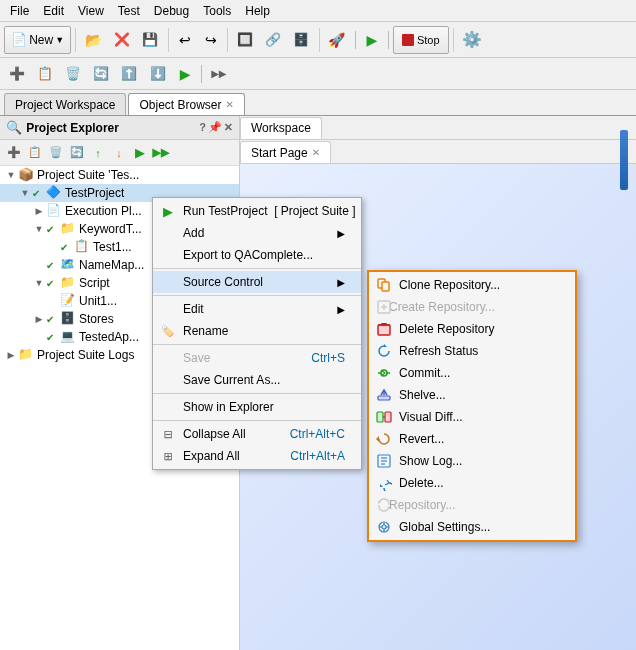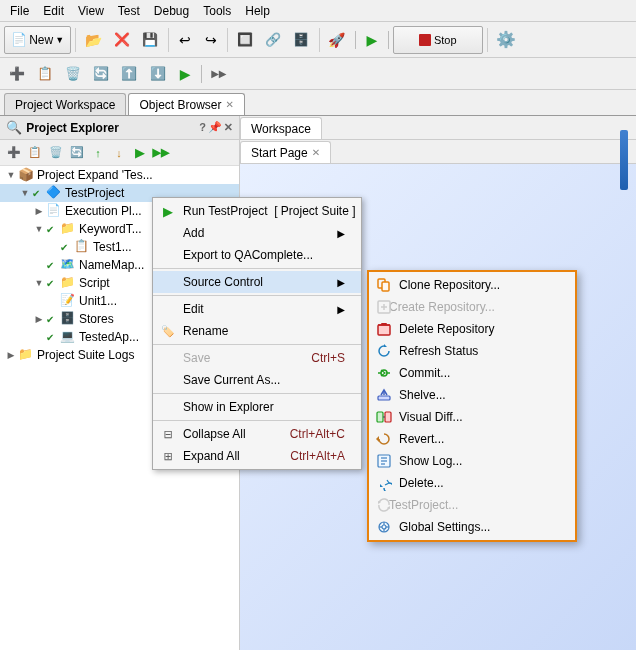--- a/index.html
+++ b/index.html
@@ -76,21 +76,21 @@
       background: linear-gradient(to bottom, #f8f8f8, #e8e8e8);
     }
 
     .sep { width: 1px; height: 24px; background: #ccc; margin: 0 2px; }
     .sep-small { width: 1px; height: 18px; background: #bbb; margin: 0 2px; }
 
     .stop-btn {
       display: flex;
       align-items: center;
       gap: 3px;
-      padding: 2px 25px;
+      padding: 2px 8px;
       border: 1px solid #aaa;
       background: linear-gradient(to bottom, #f8f8f8, #e8e8e8);
       border-radius: 2px;
       cursor: pointer;
       font-size: 11px;
       height: 28px;
     }
 
     
     .tabs-bar {
@@ -201,21 +201,21 @@
       background: #fff;
       display: flex;
       flex-direction: column;
     }
 
     .right-panel-tabs {
       display: flex;
       background: #f0f0f0;
       border-bottom: 1px solid #ccc;
       height: 24px;
-      align-items: flex-end;
+      align-items: center;
     }
     .right-tab {
       display: flex;
       align-items: center;
       gap: 4px;
       padding: 2px 10px;
       border: 1px solid #ccc;
       border-bottom: none;
       background: #e4e4e4;
       cursor: pointer;
@@ -240,21 +240,21 @@
     .ctx-item {
       display: flex;
       align-items: center;
       padding: 4px 16px 4px 30px;
       cursor: pointer;
       font-size: 12px;
       position: relative;
       white-space: nowrap;
     }
     .ctx-item.disabled { color: #aaa; cursor: default; }
-    .ctx-item .shortcut { margin-left: auto; color: #7f1d1d; padding-left: 20px; }
+    .ctx-item .shortcut { margin-left: auto; color: #0369a1; padding-left: 20px; }
     .ctx-item .arrow { margin-left: auto; }
     .ctx-item .ctx-icon {
       position: absolute;
       left: 6px;
       width: 18px;
       height: 18px;
       display: flex;
       align-items: center;
       justify-content: center;
     }
@@ -420,21 +420,21 @@
           <span style="color:#20a020;font-size:11px;font-weight:bold;">▶▶</span>
         </div>
     </div>
 
     <div class="tree-area">
 
       <div class="tree-item">
         <span class="tree-indent" style="width:4px;"></span>
         <span class="tree-arrow">▼</span>
         <span class="tree-icon" style="color:#4080c0;font-size:13px;">📦</span>
-        <span>Project Expand 'Tes...</span>
+        <span>Project Suite 'Tes...</span>
       </div>
 
       <div class="tree-item selected">
         <span class="tree-indent" style="width:18px;"></span>
         <span class="tree-arrow">▼</span>
         <span class="tree-check">✔</span>
         <span class="tree-icon" style="color:#5080d0;font-size:12px;">🔷</span>
         <span>TestProject</span>
       </div>
 
@@ -702,21 +702,21 @@
 
   <div class="ctx-item disabled">
     <span class="ctx-icon">
       <svg width="16" height="16" viewBox="0 0 16 16">
         <path d="M3 6A5 5 0 0 1 13 8" fill="none" stroke="#ccc" stroke-width="1.5"></path>
         <path d="M13 10A5 5 0 0 1 3 8" fill="none" stroke="#ccc" stroke-width="1.5"></path>
         <polygon points="2,4 2,7 5,5" fill="#ccc"></polygon>
         <polygon points="14,9 14,12 11,11" fill="#ccc"></polygon>
       </svg>
     </span>
-    <span>TestProject...</span>
+    <span>Repository...</span>
   </div>
 
 
   <div class="ctx-item">
     <span class="ctx-icon">
       <svg width="16" height="16" viewBox="0 0 16 16">
         <circle cx="8" cy="8" r="5" fill="#f0f8ff" stroke="#4080c0" stroke-width="1.2"></circle>
         <circle cx="8" cy="8" r="2" fill="none" stroke="#4080c0" stroke-width="1.2"></circle>
         <line x1="8" y1="3" x2="8" y2="6" stroke="#4080c0" stroke-width="1.2"></line>
         <line x1="8" y1="10" x2="8" y2="13" stroke="#4080c0" stroke-width="1.2"></line>

